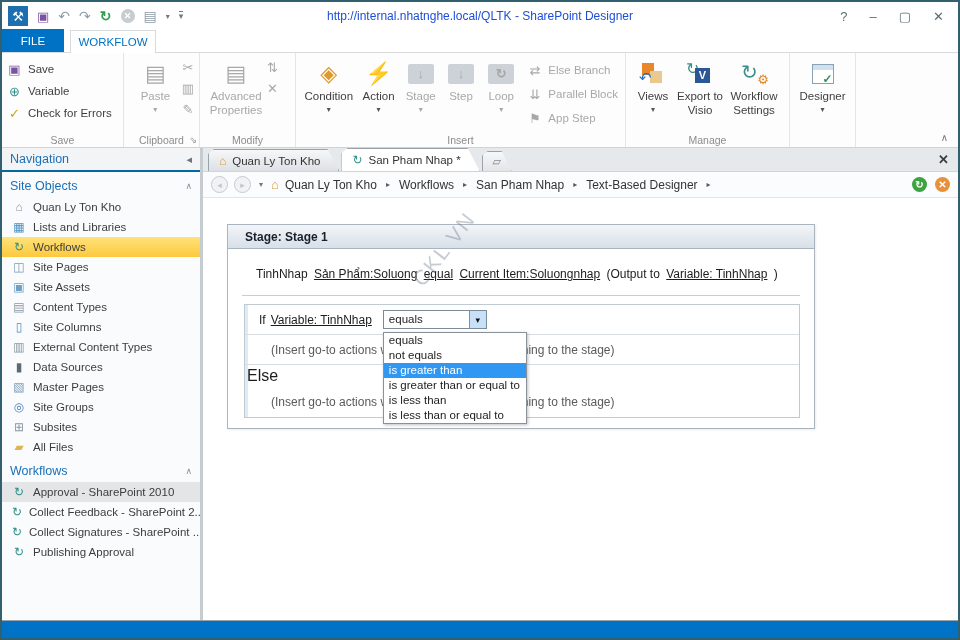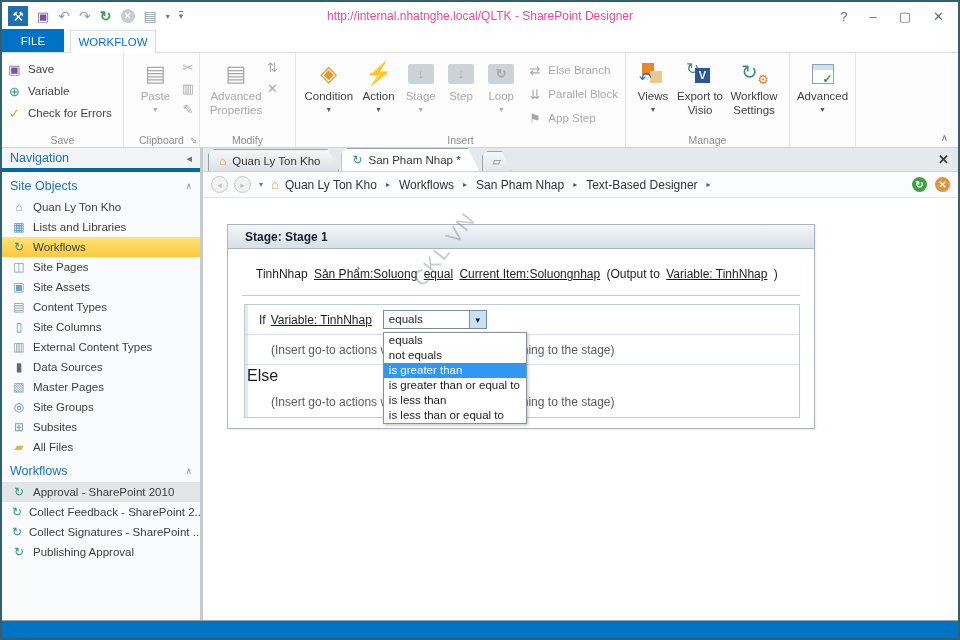--- a/index.html
+++ b/index.html
@@ -14,21 +14,21 @@
   .qat { display:flex; align-items:center; gap:9px; padding-left:6px; }
   .app-logo { width:20px; height:20px; background:#1d6fad; color:#fff; font-size:13px;
               display:flex; align-items:center; justify-content:center; }
   .qat-ic { font-size:14px; color:#8d9ba6; line-height:1; }
   .qat-ic.save { color:#7a52a0; font-size:13px; }
   .qat-ic.refresh { color:#2f9e4f; font-weight:bold; }
   .qat-ic.stop { color:#9aa4ab; font-weight:bold; background:#c7ccd0; color:#fff; border-radius:50%;
                  width:14px; height:14px; font-size:9px; display:flex; align-items:center; justify-content:center;}
   .qat-dd { font-size:8px; color:#707a82; }
   .qat-arrow { font-size:9px; color:#707a82; border-top:1px solid #707a82; line-height:1; }
-  .win-title { position:absolute; left:0; right:0; text-align:center; font-size:12px; color:#ec4899; pointer-events:none; }
+  .win-title { position:absolute; left:0; right:0; text-align:center; font-size:12px; color:#1d4ed8; pointer-events:none; }
   .winctrl { margin-left:auto; display:flex; align-items:center; gap:22px; padding-right:14px; z-index:2; }
   .winctrl span { font-size:13px; color:#5a6b74; line-height:1; }
 
   
   .tabrow { position:absolute; top:28px; left:0; right:0; height:23px; display:flex; align-items:flex-end;
             border-bottom:1px solid #d7dbde; background:#fff; }
   .file-tab { width:62px; height:23px; background:#0072c6; color:#fff; font-size:11.5px;
               display:flex; align-items:center; justify-content:center; }
   .wf-tab { width:86px; height:23px; margin-left:6px; background:#fff; color:#0072c6; font-size:11.5px;
             border:1px solid #d7dbde; border-bottom:none; display:flex; align-items:center; justify-content:center;
@@ -74,21 +74,21 @@
   .ribbon-chevron { position:absolute; right:10px; bottom:4px; font-size:10px; color:#777; }
 
   
   .nav { position:absolute; top:146px; left:0; width:198px; bottom:18px; background:#fafbfc; overflow:hidden; }
   .navdivider { position:absolute; top:146px; left:198px; width:3px; bottom:18px; background:#c6cbd0; }
   .main { position:absolute; top:146px; left:201px; right:0; bottom:18px; background:#fff; }
   .statusbar { position:absolute; left:0; right:0; bottom:0; height:18px; background:#0173c7; border-top:1px solid #9aa1a8; }
 
   
   .nav-header { height:24px; display:flex; align-items:center; justify-content:space-between;
-                padding:0 8px; background:#f3f4f5; border-bottom:4px solid #0369a1;
+                padding:0 8px; background:#f3f4f5; border-bottom:2px solid #0369a1;
                 color:#1a70b8; font-size:12.5px; }
   .nav-header .coll { color:#6b7680; font-size:11px; }
   .nav-section { height:22px; display:flex; align-items:center; justify-content:space-between;
                  padding:0 8px; color:#1a70b8; font-size:12.5px; margin-top:3px; }
   .nav-section .coll { color:#8a939b; font-size:9px; }
   .nav-item { height:20px; display:flex; align-items:center; gap:7px; padding-left:10px;
               font-size:11.5px; color:#3d3d3d; white-space:nowrap; }
   .nav-item .nicon { width:14px; text-align:center; font-size:12px; line-height:1; }
   .nav-item.sel-yellow { background:linear-gradient(#ffe27a,#fcc93d); }
   .nav-item.sel-gray { background:#e3e5e7; }
@@ -328,21 +328,21 @@
     </div>
 
     <div class="rgroup" style="width:66px;">
       <div class="row" style="justify-content:center;">
         <div class="big-btn">
           <span class="bicon">
               <span class="var-ic">
                 <span>✓</span>
               </span>
             </span>
-          <span>Advanced</span>
+          <span>Designer</span>
           <span class="dd">▾</span>
         </div>
       </div>
     </div>
 
     <span class="ribbon-chevron">∧</span>
   </div>
 
   <div class="nav">
     <div class="nav-header">

